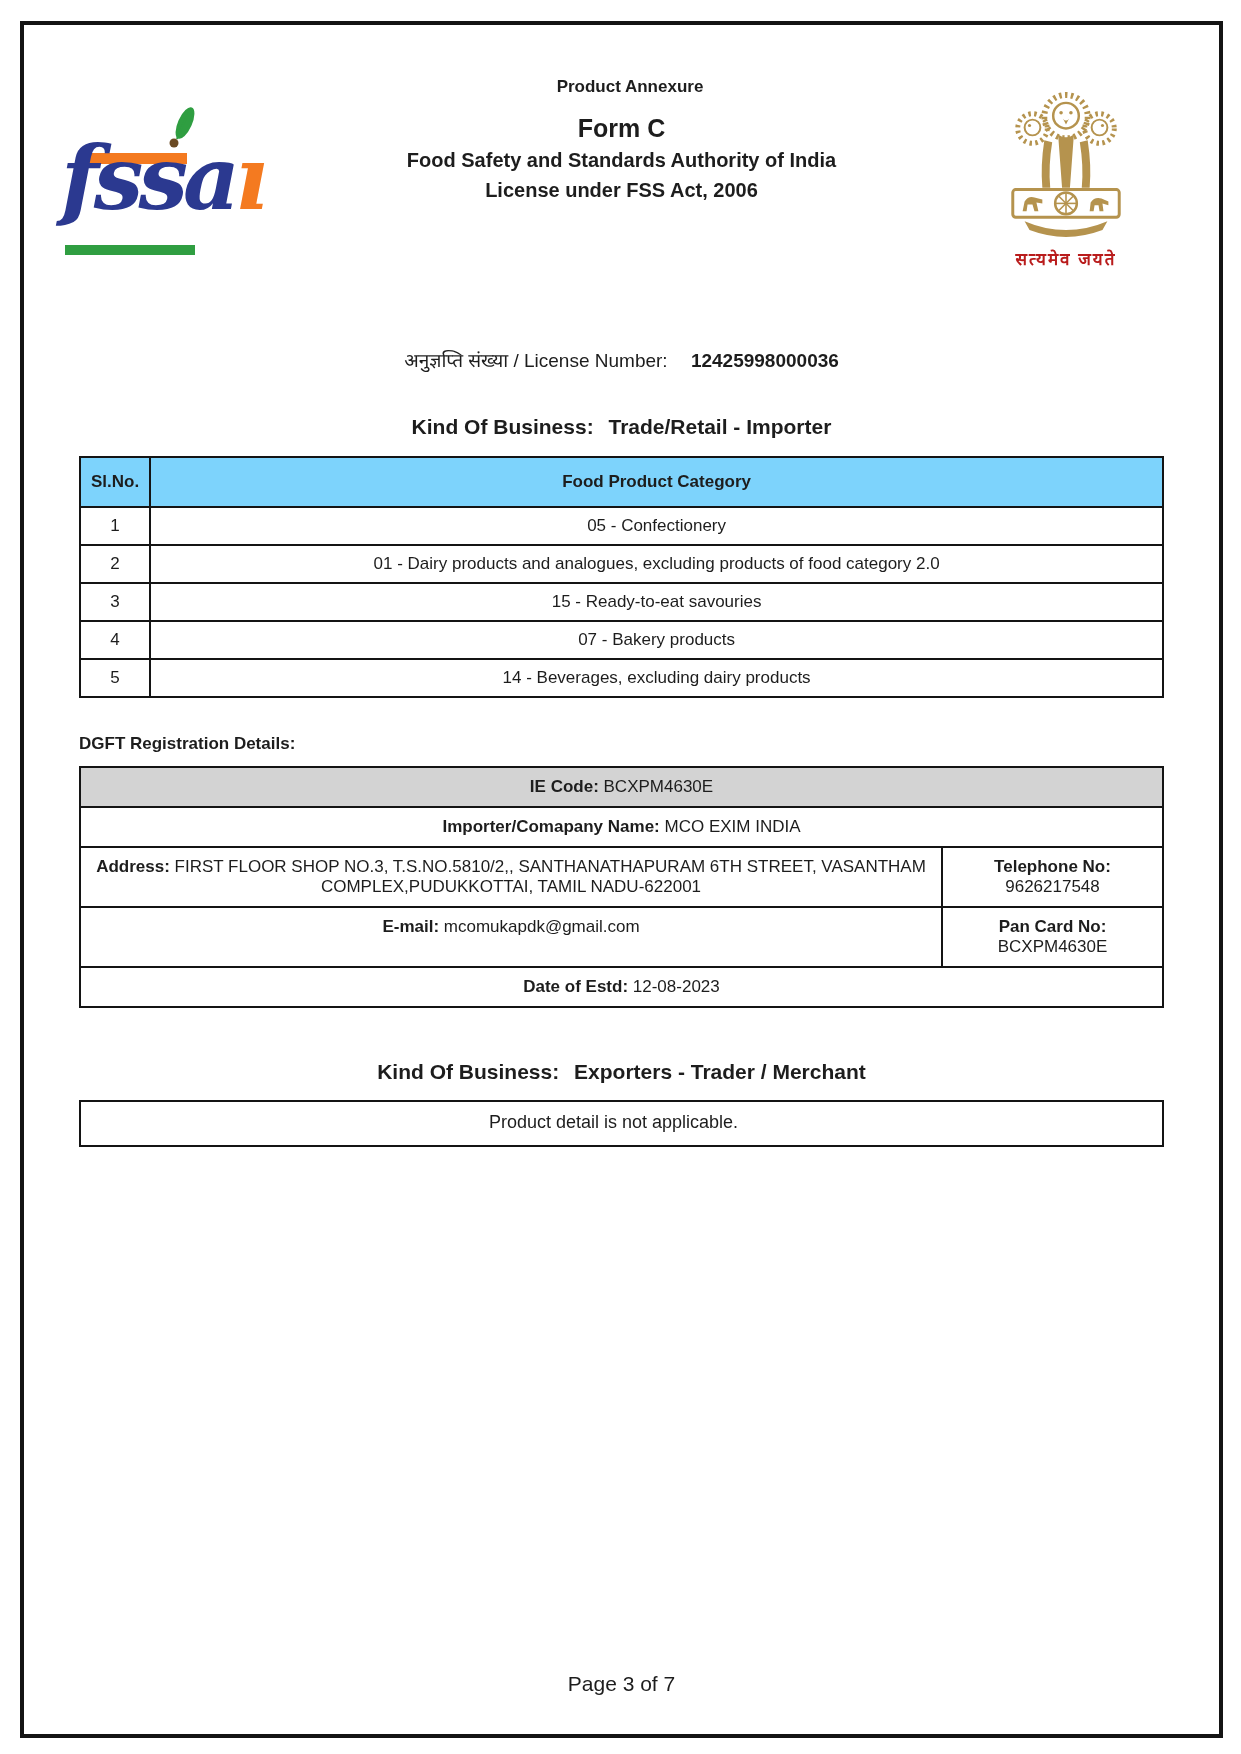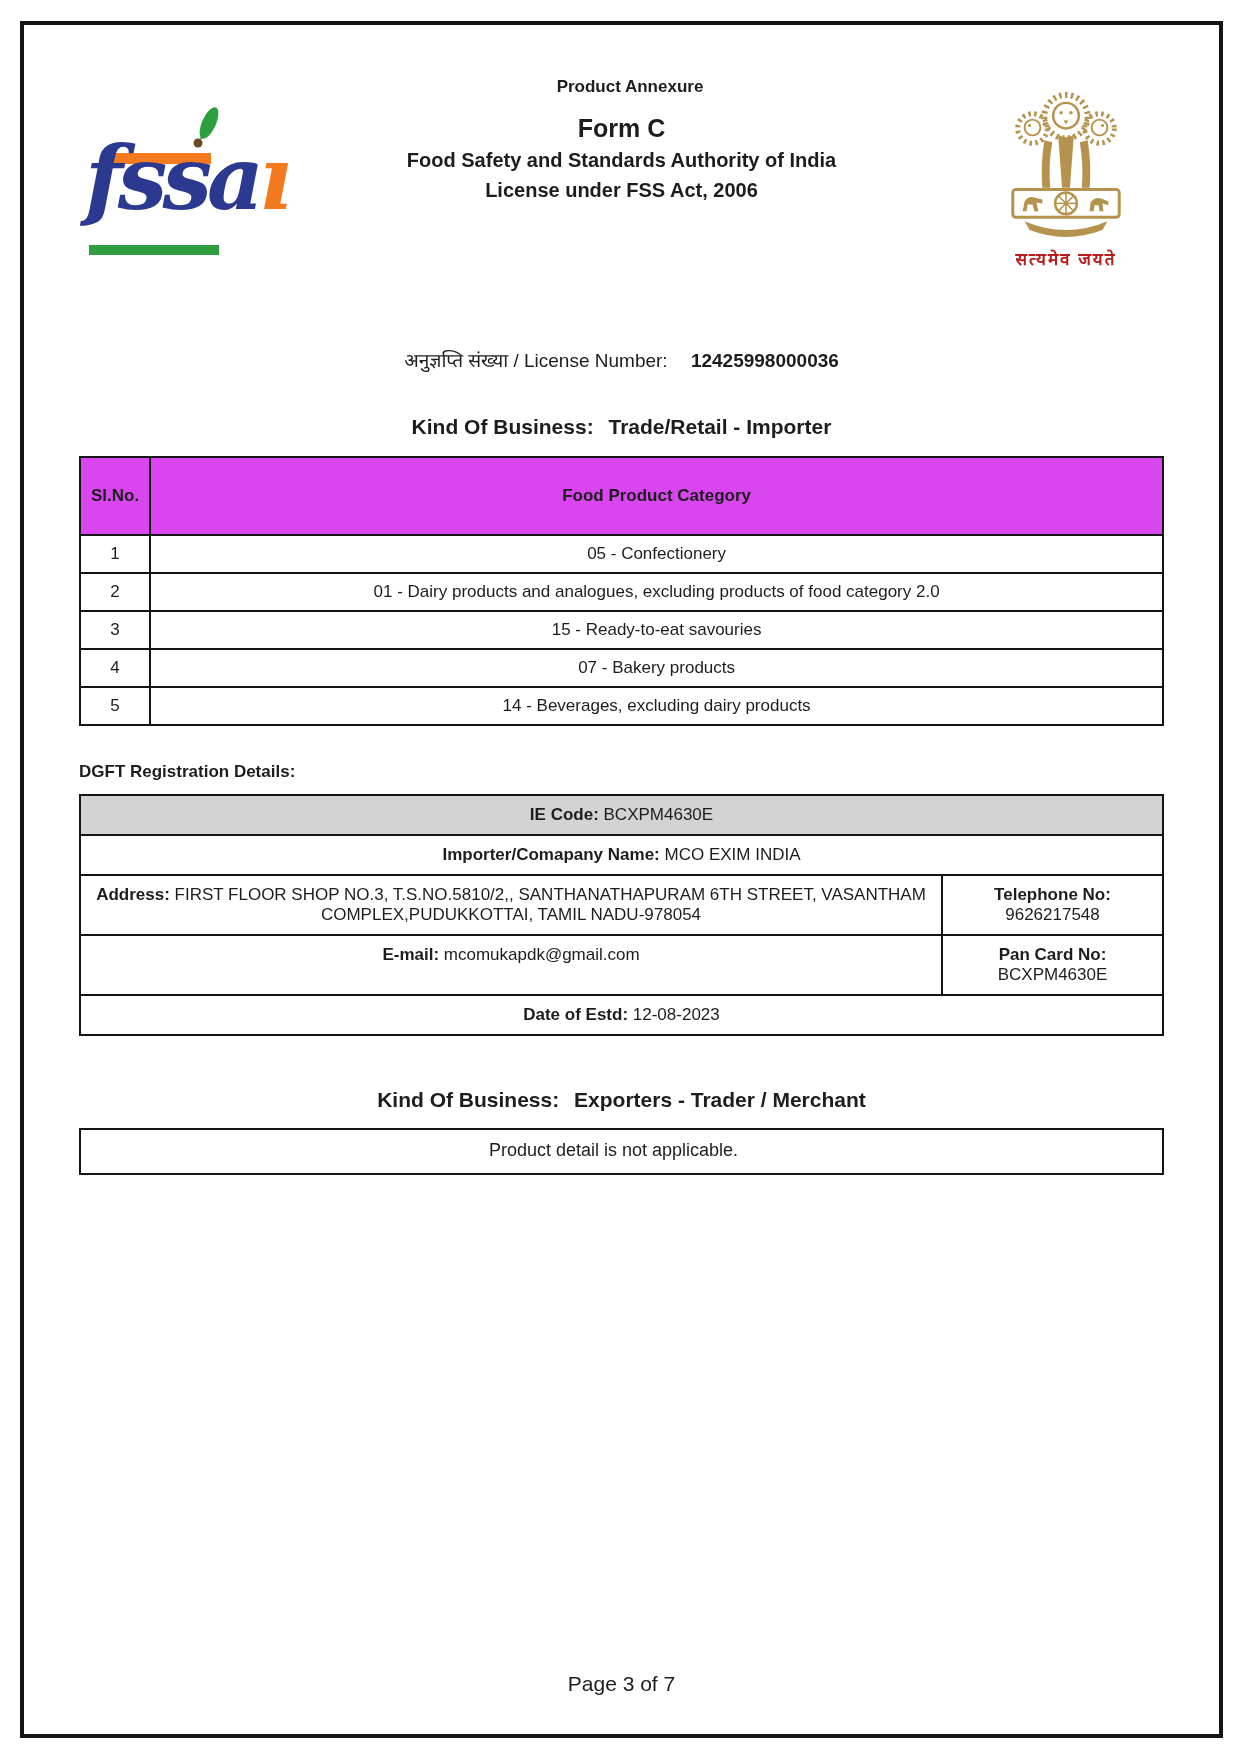--- a/index.html
+++ b/index.html
@@ -31,21 +31,21 @@
   }
   .header-band { position:relative; height:210px; }
   .titles { text-align:center; padding-top:14px; }
   .title-formc     { font-size:25px; font-weight:bold; line-height:34px; }
   .title-gov       { font-size:25px; font-weight:bold; line-height:34px; }
   .title-authority { font-size:20px; font-weight:bold; line-height:30px; }
   .title-act       { font-size:20px; font-weight:bold; line-height:30px; }
 
   
   .fssai-logo {
-    position:absolute; left:59px; top:8px;
+    position:absolute; left:35px; top:8px;
     width:152px; height:152px;
   }
   .fssai-bar-top {
     position:absolute; top:48px; left:24px; width:104px; height:11px;
     background:#f47a20; z-index:1;
   }
   .fssai-bar-bottom {
     position:absolute; bottom:2px; left:6px; width:130px; height:10px;
     background:#2f9e41; z-index:1;
   }
@@ -92,23 +92,23 @@
     width:1085px;
     margin:17px auto 0 auto;
     border-collapse:collapse;
     font-size:17px;
   }
   .doc-table th, .doc-table td {
     border:2px solid #141414;
     padding:8px 10px;
   }
   .doc-table th {
-    background:#d946ef;
+    background:#7dd3fc;
     font-weight:bold;
-    padding:28px 10px;
+    padding:14px 10px;
   }
   .cat-table td { text-align:center; height:38px; }
   .cat-table .col-slno { width:70px; }
 
   .dgft-heading {
     width:1085px; margin:36px auto 0 auto;
     font-size:17px; font-weight:bold;
   }
   .dgft-table { margin-top:12px; }
   .dgft-table td { text-align:center; vertical-align:top; padding:9px 12px; }
@@ -264,21 +264,21 @@
         </tr>
         <tr>
           <td colspan="2">
             <span class="lbl">Importer/Comapany Name:</span>
             <span>MCO EXIM INDIA</span>
           </td>
         </tr>
         <tr>
           <td class="col-left">
             <span class="lbl">Address:</span>
-            <span>FIRST FLOOR SHOP NO.3, T.S.NO.5810/2,, SANTHANATHAPURAM 6TH STREET, VASANTHAM COMPLEX,PUDUKKOTTAI, TAMIL NADU-978054</span>
+            <span>FIRST FLOOR SHOP NO.3, T.S.NO.5810/2,, SANTHANATHAPURAM 6TH STREET, VASANTHAM COMPLEX,PUDUKKOTTAI, TAMIL NADU-622001</span>
           </td>
           <td>
             <div class="lbl">Telephone No:</div>
             <div>9626217548</div>
           </td>
         </tr>
         <tr>
           <td class="col-left cell-tall">
             <span class="lbl">E-mail:</span>
             <span>mcomukapdk@gmail.com</span>

